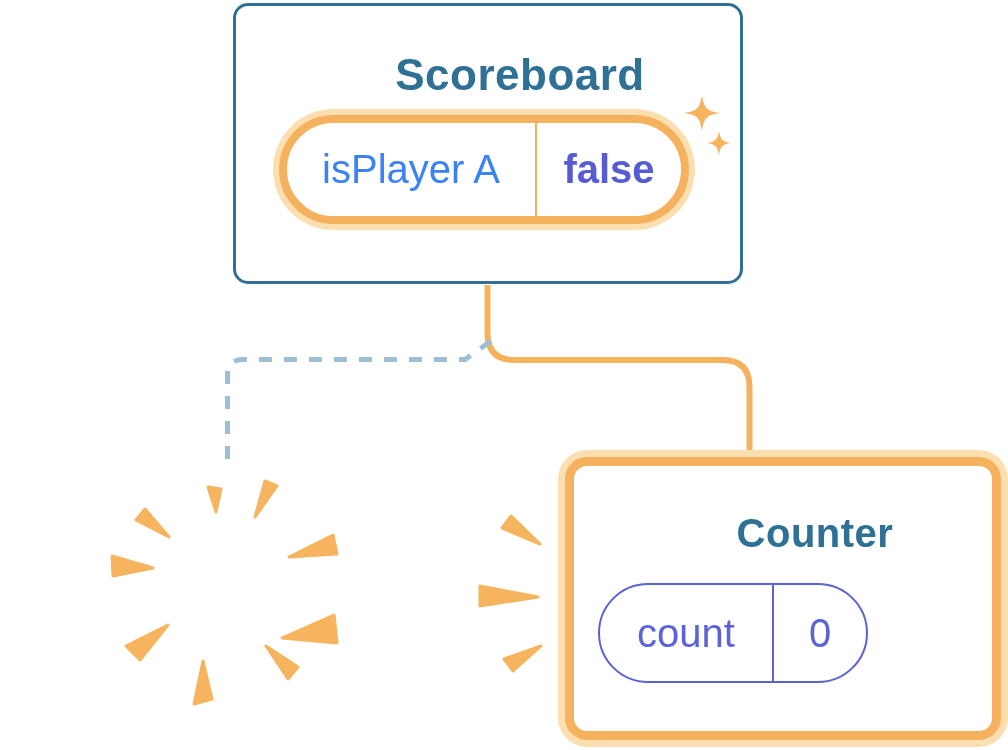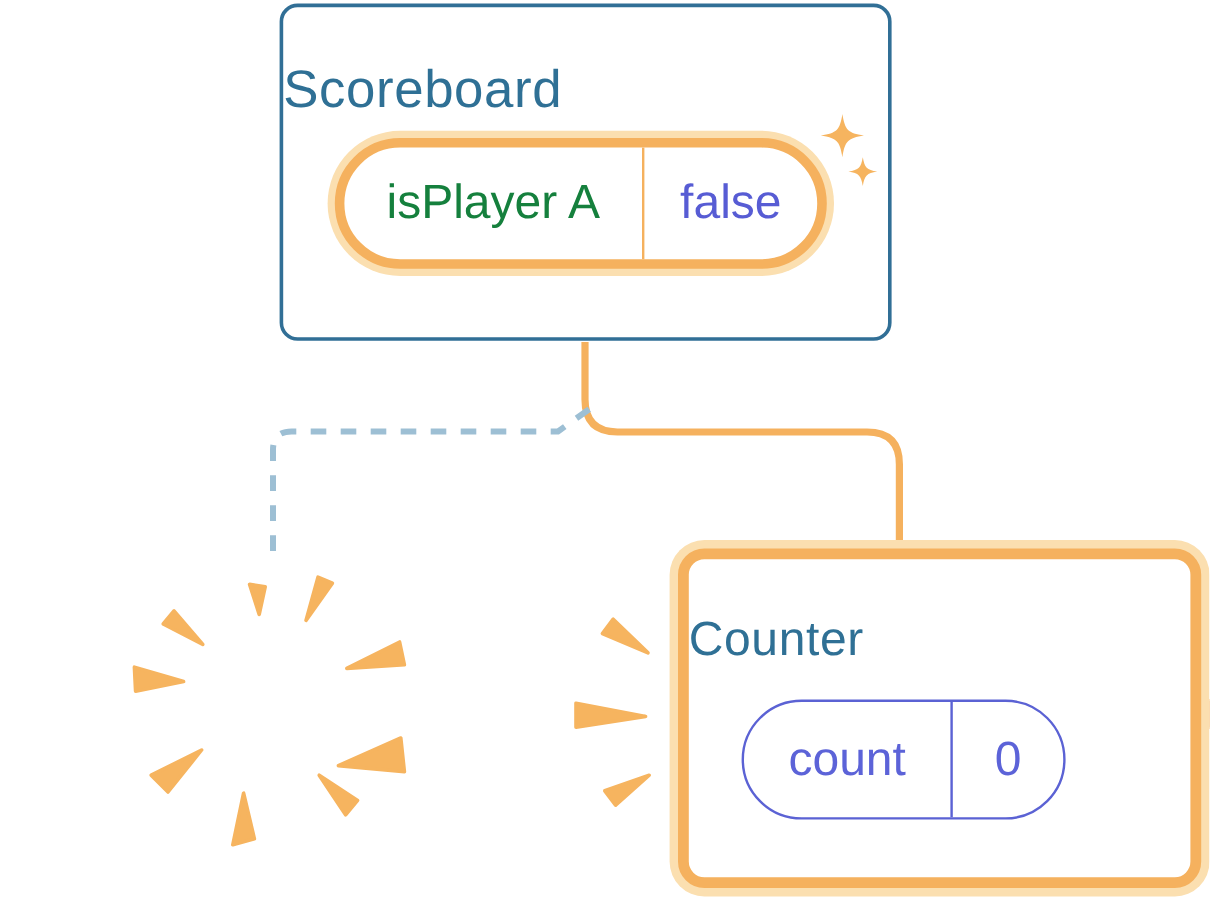--- a/index.html
+++ b/index.html
@@ -24,23 +24,25 @@
     left: 233px; top: 3px;
     width: 510px; height: 281px;
     box-sizing: border-box;
     background: #ffffff;
     border: 3px solid #316F96;
     border-radius: 15px;
   }
   .card-title {
     position: absolute;
     left: 0; width: 100%;
+    text-align: center;
     color: #2F7095;
-    font-weight: 400;
+    font-weight: 700;
     letter-spacing: 0.5px;
+    padding-left: 32px;
   }
   .scoreboard-card .card-title { top: 44px; font-size: 44px; }
 
   .state-pill {
     position: absolute;
     box-sizing: border-box;
     background: #ffffff;
     display: flex;
     align-items: stretch;
   }
@@ -52,48 +54,48 @@
     border-radius: 60px;
   }
   .pill-cell {
     display: flex;
     align-items: center;
     justify-content: center;
     white-space: nowrap;
   }
   .scoreboard-pill .pill-label {
     flex: 0 0 248px;
-    color: #15803d;
+    color: #3b82f6;
     font-size: 40px;
   }
   .scoreboard-pill .pill-divider {
     flex: 0 0 2px;
     background: #F5B15E;
   }
   .scoreboard-pill .pill-value {
     flex: 1 1 auto;
     color: #575CD4;
     font-size: 40px;
-    font-weight: 400;
+    font-weight: 700;
   }
 
   
   .counter-card {
     position: absolute;
     left: 565px; top: 457px;
     width: 436px; height: 283px;
     box-sizing: border-box;
     background: #ffffff;
     border: 9px solid #F5B15E;
     box-shadow: 0 0 0 7px #FBDFB0;
     border-radius: 22px;
   }
   .counter-card .card-title { top: 45px; font-size: 40px; }
   .counter-pill {
-    left: 44px; top: 117px;
+    left: 24px; top: 117px;
     width: 270px; height: 100px;
     border: 2px solid #5B62D4;
     border-radius: 50px;
   }
   .counter-pill .pill-label {
     flex: 0 0 172px;
     color: #5C63D8;
     font-size: 40px;
   }
   .counter-pill .pill-divider {

